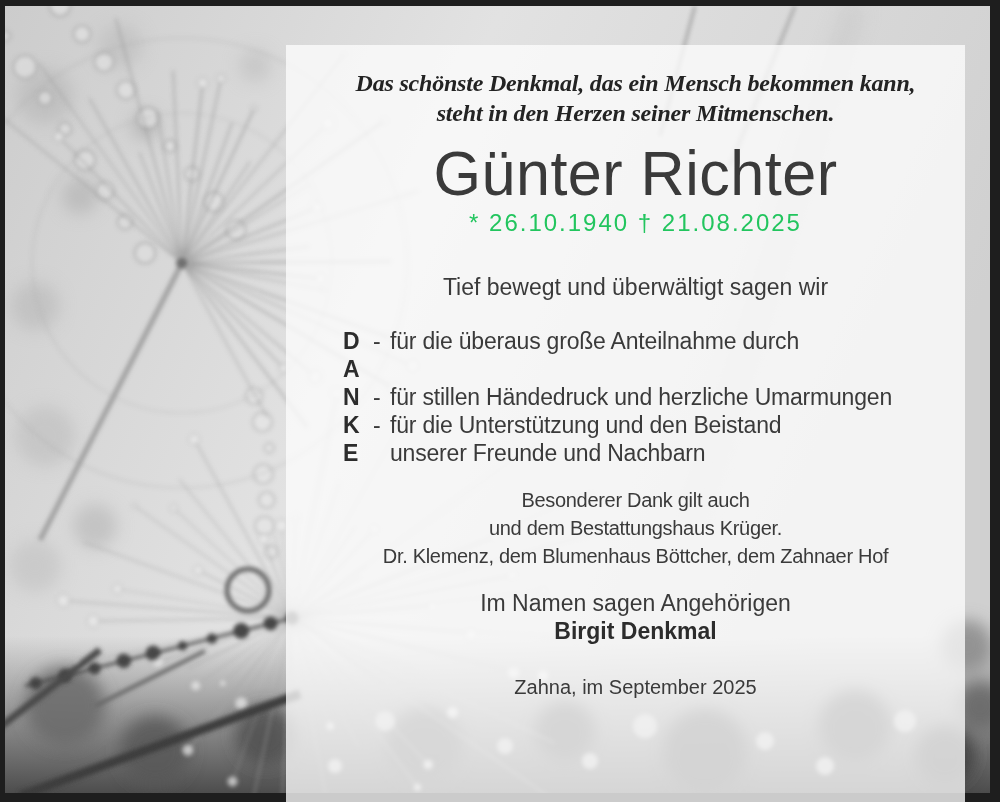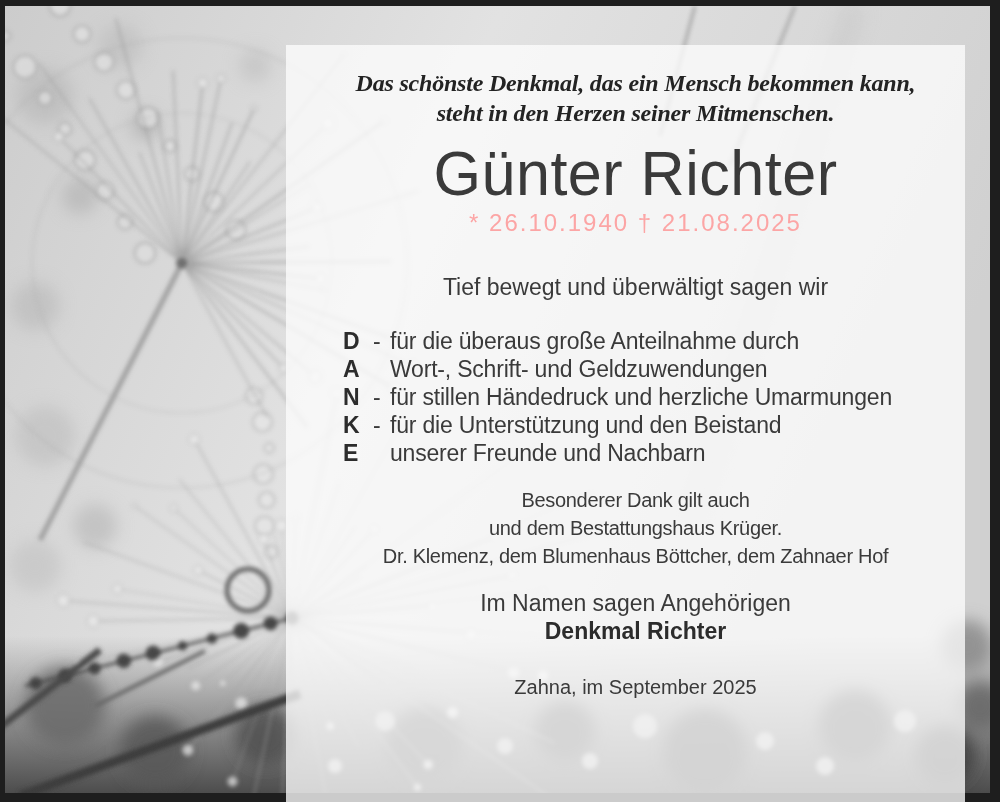--- a/index.html
+++ b/index.html
@@ -29,21 +29,21 @@
     color:#232323;
   }
   .deceased-name{
     margin-top:12px;text-align:center;
     font-size:63px;line-height:66px;font-weight:normal;
     color:#3a3a3a;letter-spacing:0.5px;
     transform:scaleX(0.97);
   }
   .life-dates{
     margin-top:3px;text-align:center;
-    font-size:24px;line-height:28px;letter-spacing:2px;color:#fca5a5;
+    font-size:24px;line-height:28px;letter-spacing:2px;color:#22c55e;
   }
   .intro-line{
     margin-top:36px;text-align:center;
     font-size:23px;line-height:28px;
   }
   .danke{margin-top:26px;padding-left:37px;}
   .danke-row{display:flex;font-size:23px;line-height:28px;}
   .danke-letter{width:30px;font-weight:bold;color:#2c2c2c;flex:0 0 auto;}
   .danke-dash{width:17px;flex:0 0 auto;}
   .danke-text{white-space:nowrap;letter-spacing:-0.2px;}
@@ -307,21 +307,20 @@
 
   <div class="danke">
     <div class="danke-row">
       <span class="danke-letter">D</span>
       <span class="danke-dash">-</span>
       <span class="danke-text">für die überaus große Anteilnahme durch</span>
     </div>
     <div class="danke-row">
       <span class="danke-letter">A</span>
       <span class="danke-dash"></span>
-      <span class="danke-text">Wort-, Schrift- und Geldzuwendungen</span>
     </div>
     <div class="danke-row">
       <span class="danke-letter">N</span>
       <span class="danke-dash">-</span>
       <span class="danke-text">für stillen Händedruck und herzliche Umarmungen</span>
     </div>
     <div class="danke-row">
       <span class="danke-letter">K</span>
       <span class="danke-dash">-</span>
       <span class="danke-text">für die Unterstützung und den Beistand</span>
@@ -333,15 +332,15 @@
     </div>
   </div>
 
   <div class="thanks">
     <div>Besonderer Dank gilt auch</div>
     <div>und dem Bestattungshaus Krüger.</div>
     <div>Dr. Klemenz, dem Blumenhaus Böttcher, dem Zahnaer Hof</div>
   </div>
 
   <div class="closing-line">Im Namen sagen Angehörigen</div>
-  <div class="signature-name">Denkmal Richter</div>
+  <div class="signature-name">Birgit Denkmal</div>
   <div class="place-date">Zahna, im September 2025</div>
 </div>
 
 </body></html>

